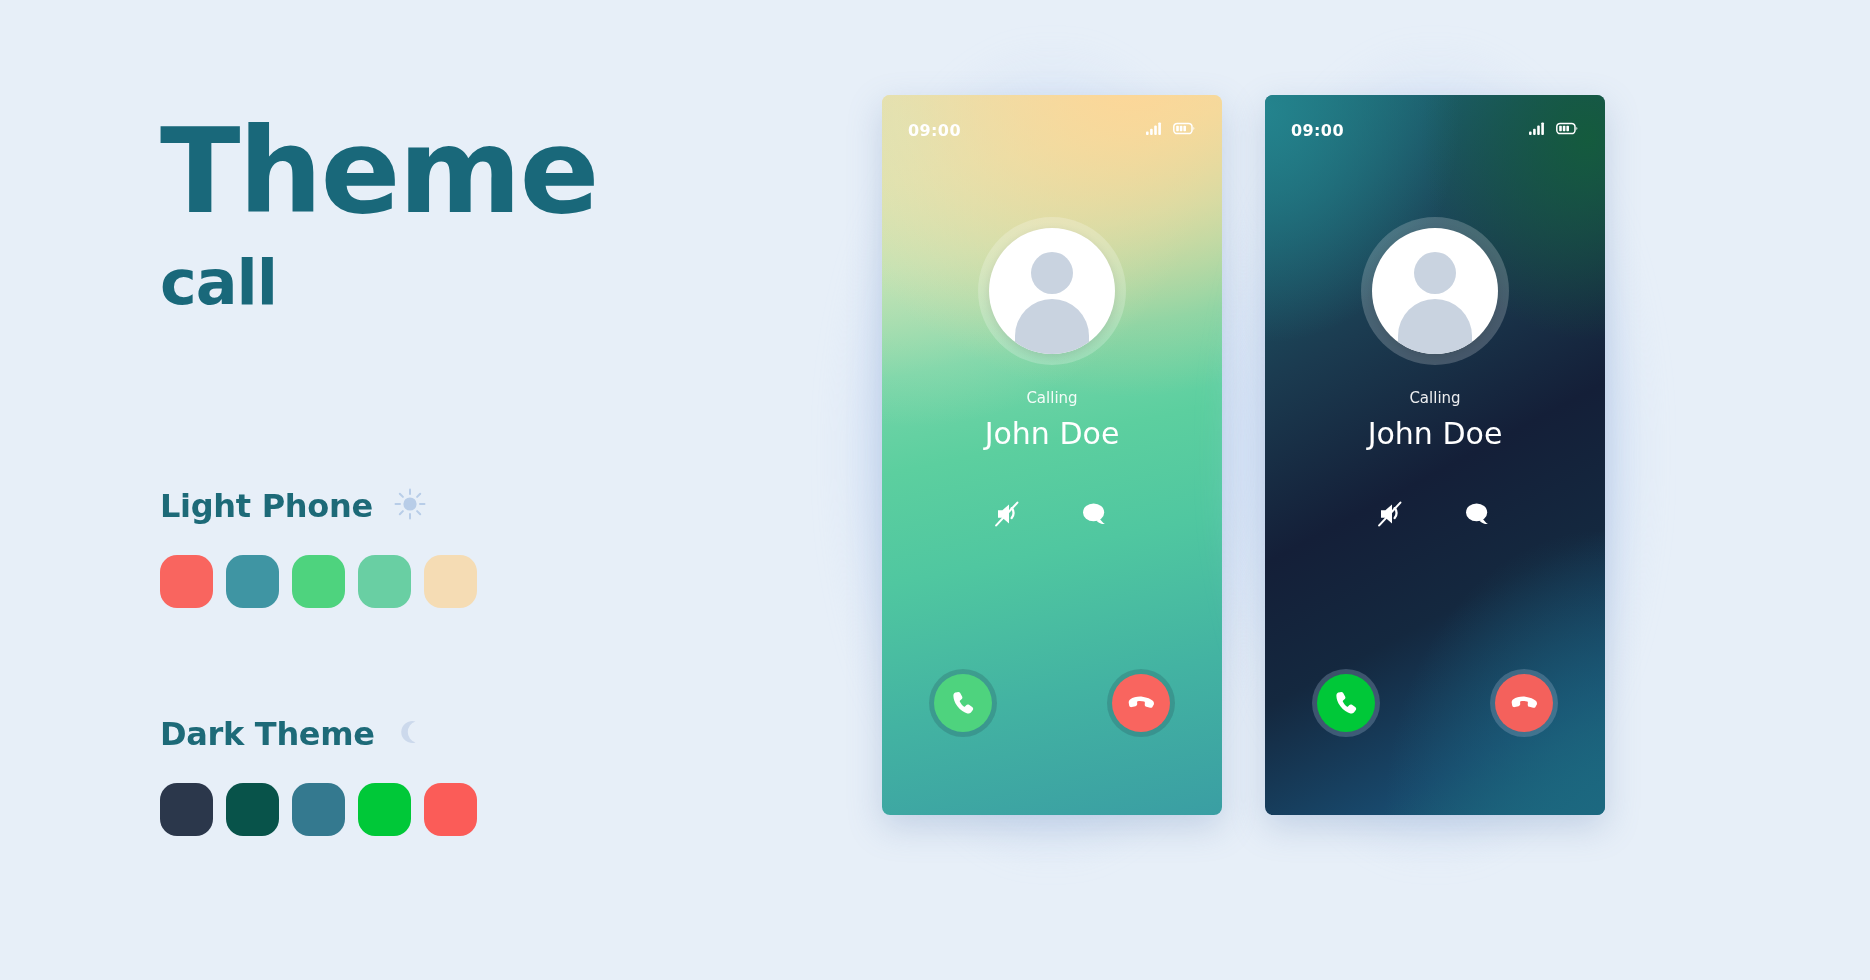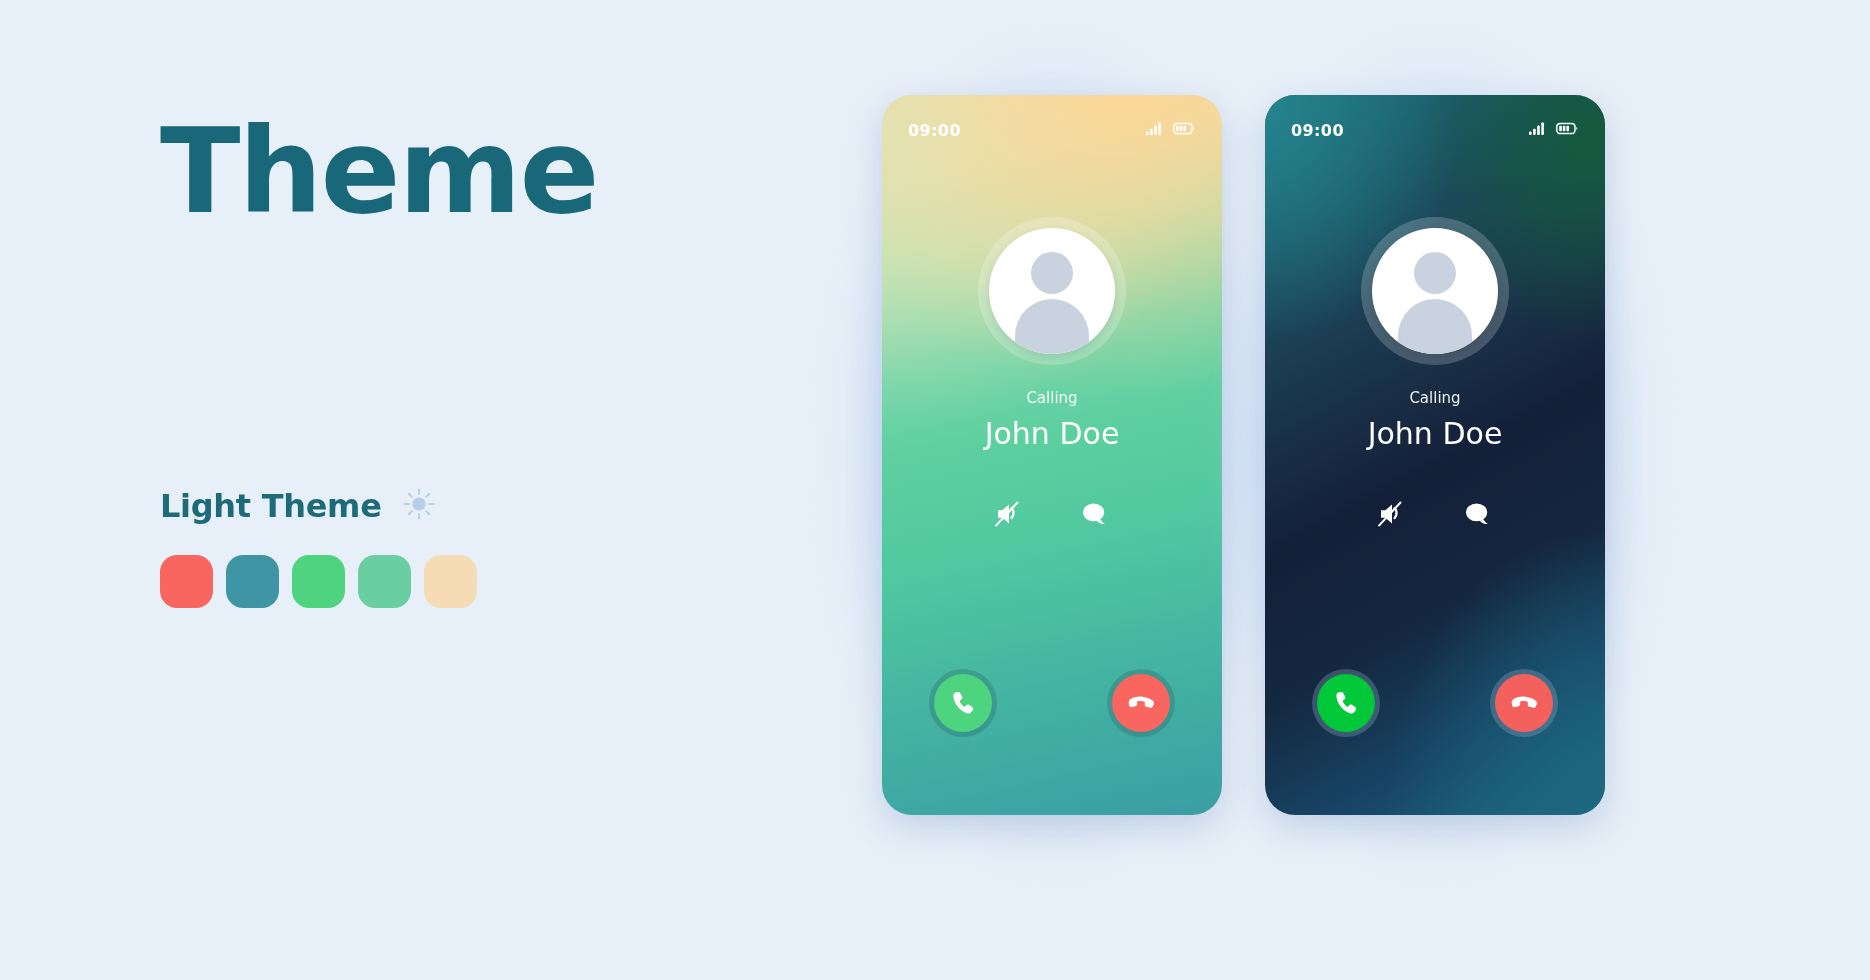--- a/index.html
+++ b/index.html
@@ -112,21 +112,21 @@
     background: radial-gradient(ellipse at 50% 50%,
                 rgba(176,200,240,0.85) 0%,
                 rgba(190,212,245,0.55) 45%,
                 rgba(231,239,248,0) 72%);
     filter: blur(14px);
   }
 
   .phone {
     position: absolute;
     inset: 0;
-    border-radius: 30px;
+    border-radius: 8px;
     overflow: hidden;
     box-shadow: 0 12px 34px rgba(110,140,185,0.30);
   }
 
   
   .screen-light {
     position: absolute;
     inset: 0;
     background:
       radial-gradient(circle at 72% -4%, rgba(255,214,150,0.95) 0%, rgba(255,214,150,0) 42%),
@@ -306,25 +306,26 @@
     justify-content: center;
   }
 </style>
 </head>
 <body>
 
 <div class="left-panel">
 
   <div class="title-block">
     <div class="title-main">Theme</div>
+    <div class="title-sub">call</div>
   </div>
 
   <div class="theme-group light">
     <div class="theme-header">
-      <div class="theme-label">Light Theme</div>
+      <div class="theme-label">Light Phone</div>
       <span class="theme-icon">
         <svg width="34" height="34" viewBox="0 0 34 34">
           <circle cx="17" cy="17" r="6.6" fill="#b8cde8"></circle>
           <g stroke="#b8cde8" stroke-width="2" stroke-linecap="round">
             <line x1="17" y1="2.5" x2="17" y2="7"></line>
             <line x1="17" y1="27" x2="17" y2="31.5"></line>
             <line x1="2.5" y1="17" x2="7" y2="17"></line>
             <line x1="27" y1="17" x2="31.5" y2="17"></line>
             <line x1="6.8" y1="6.8" x2="9.9" y2="9.9"></line>
             <line x1="24.1" y1="24.1" x2="27.2" y2="27.2"></line>
@@ -336,20 +337,37 @@
     </div>
     <div class="swatch-row">
       <div class="swatch" style="background:#f9655f"></div>
       <div class="swatch" style="background:#3f95a3"></div>
       <div class="swatch" style="background:#4ed37e"></div>
       <div class="swatch" style="background:#69cfa3"></div>
       <div class="swatch" style="background:#f5dcb4"></div>
     </div>
   </div>
 
+  <div class="theme-group dark">
+    <div class="theme-header">
+      <div class="theme-label">Dark Theme</div>
+      <span class="theme-icon">
+        <svg width="30" height="30" viewBox="0 0 30 30">
+          <path d="M20.5 4.5a11 11 0 0 0 0 21 11 11 0 1 1 0-21z" fill="#ccd9ec"></path>
+        </svg>
+      </span>
+    </div>
+    <div class="swatch-row">
+      <div class="swatch" style="background:#2b374b"></div>
+      <div class="swatch" style="background:#08534a"></div>
+      <div class="swatch" style="background:#34798f"></div>
+      <div class="swatch" style="background:#00c838"></div>
+      <div class="swatch" style="background:#fb5c58"></div>
+    </div>
+  </div>
 </div>
 
 <div class="phones">
 
   <div class="phone-wrap light-phone">
     <div class="phone-glow"></div>
     <div class="phone">
       <div class="screen-light"></div>
 
       <div class="status-bar">

